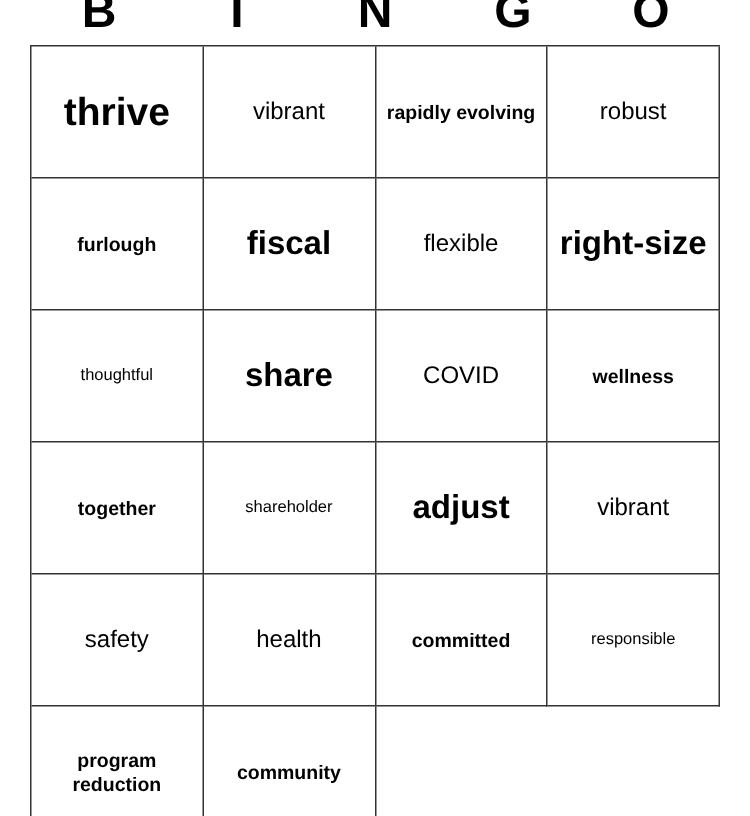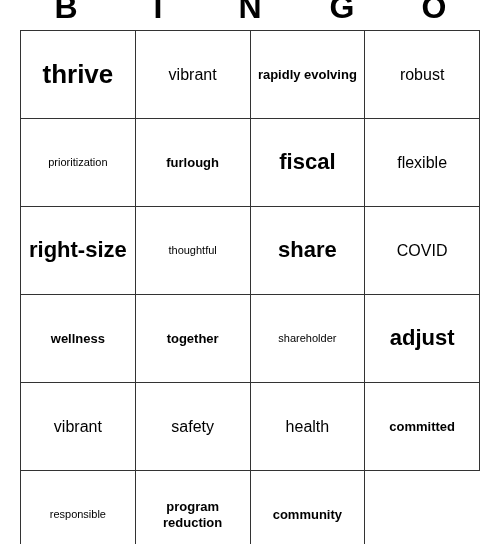--- a/index.html
+++ b/index.html
@@ -87,23 +87,20 @@
       </div>
       <div class="bingo-cell size-md">
         <span>vibrant</span>
       </div>
       <div class="bingo-cell size-sm">
         <span>rapidly evolving</span>
       </div>
       <div class="bingo-cell size-md">
         <span>robust</span>
       </div>
-      <div class="bingo-cell size-xs">
-        <span>prioritization</span>
-      </div>
       <div class="bingo-cell size-sm">
         <span>furlough</span>
       </div>
       <div class="bingo-cell size-lg">
         <span>fiscal</span>
       </div>
       <div class="bingo-cell size-md">
         <span>flexible</span>
       </div>
       <div class="bingo-cell size-lg">

